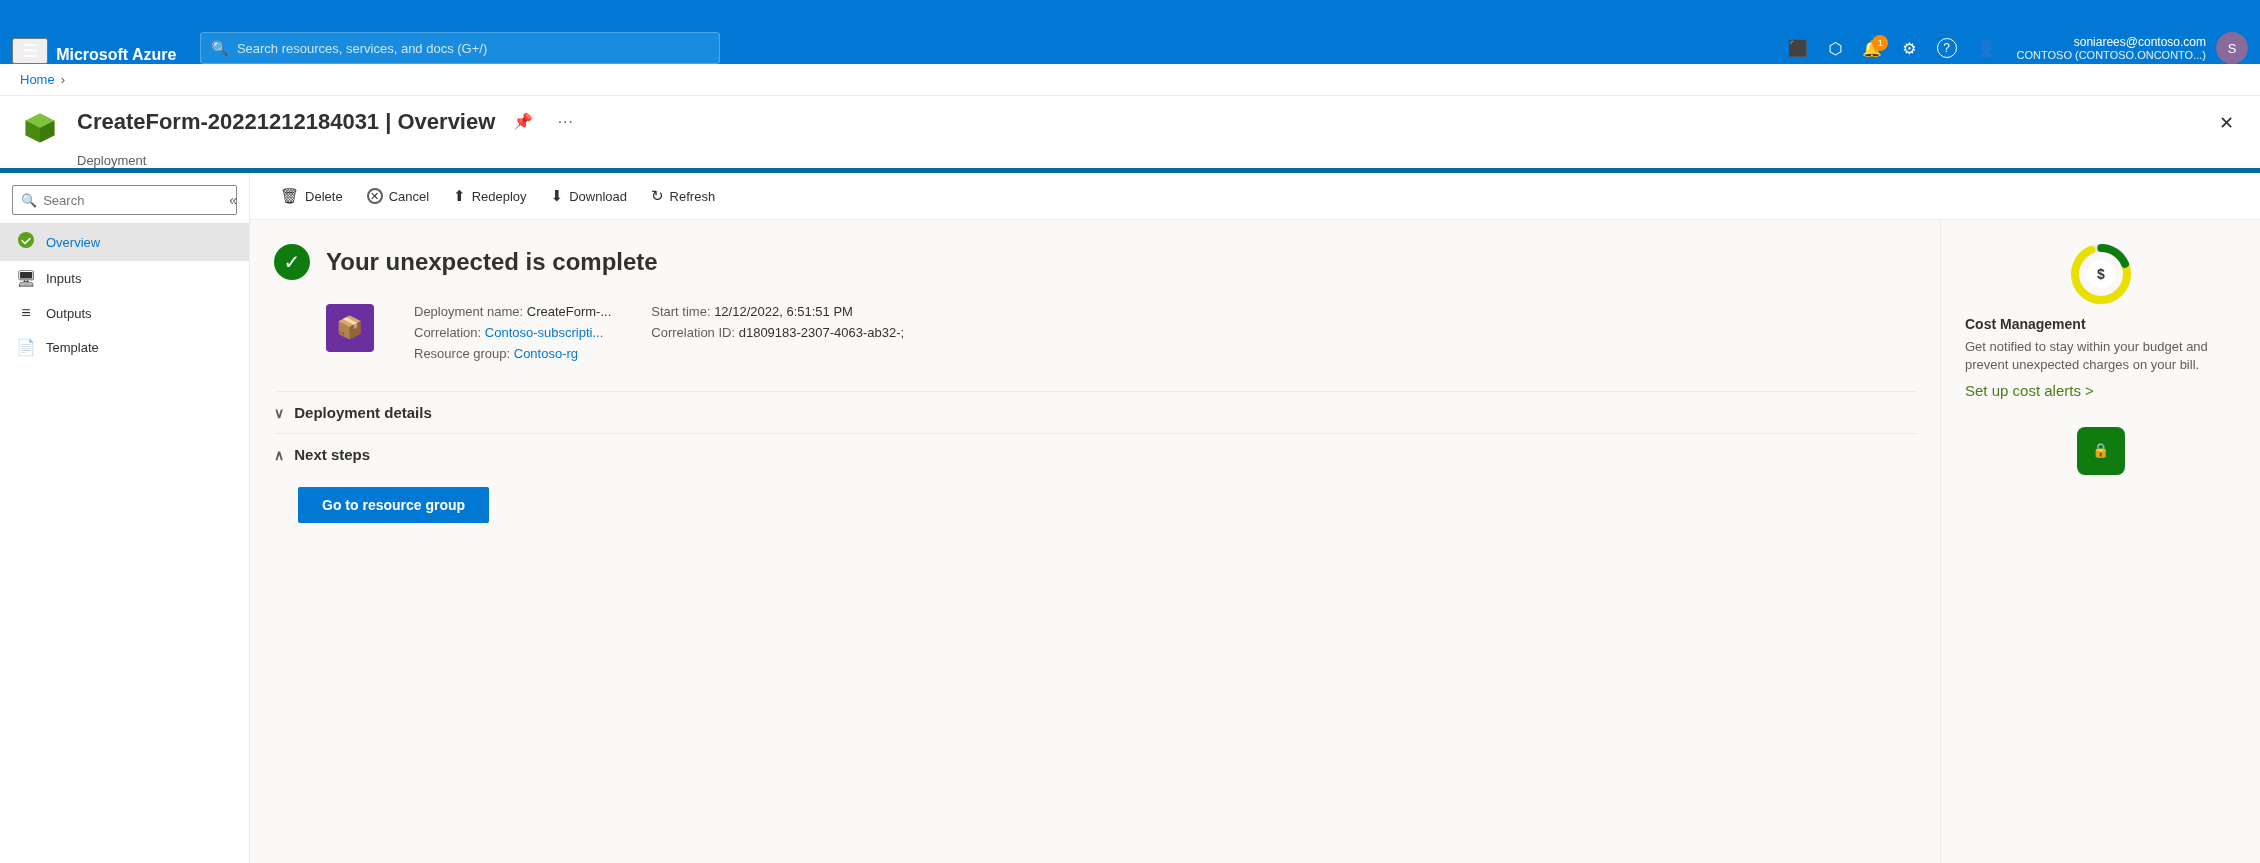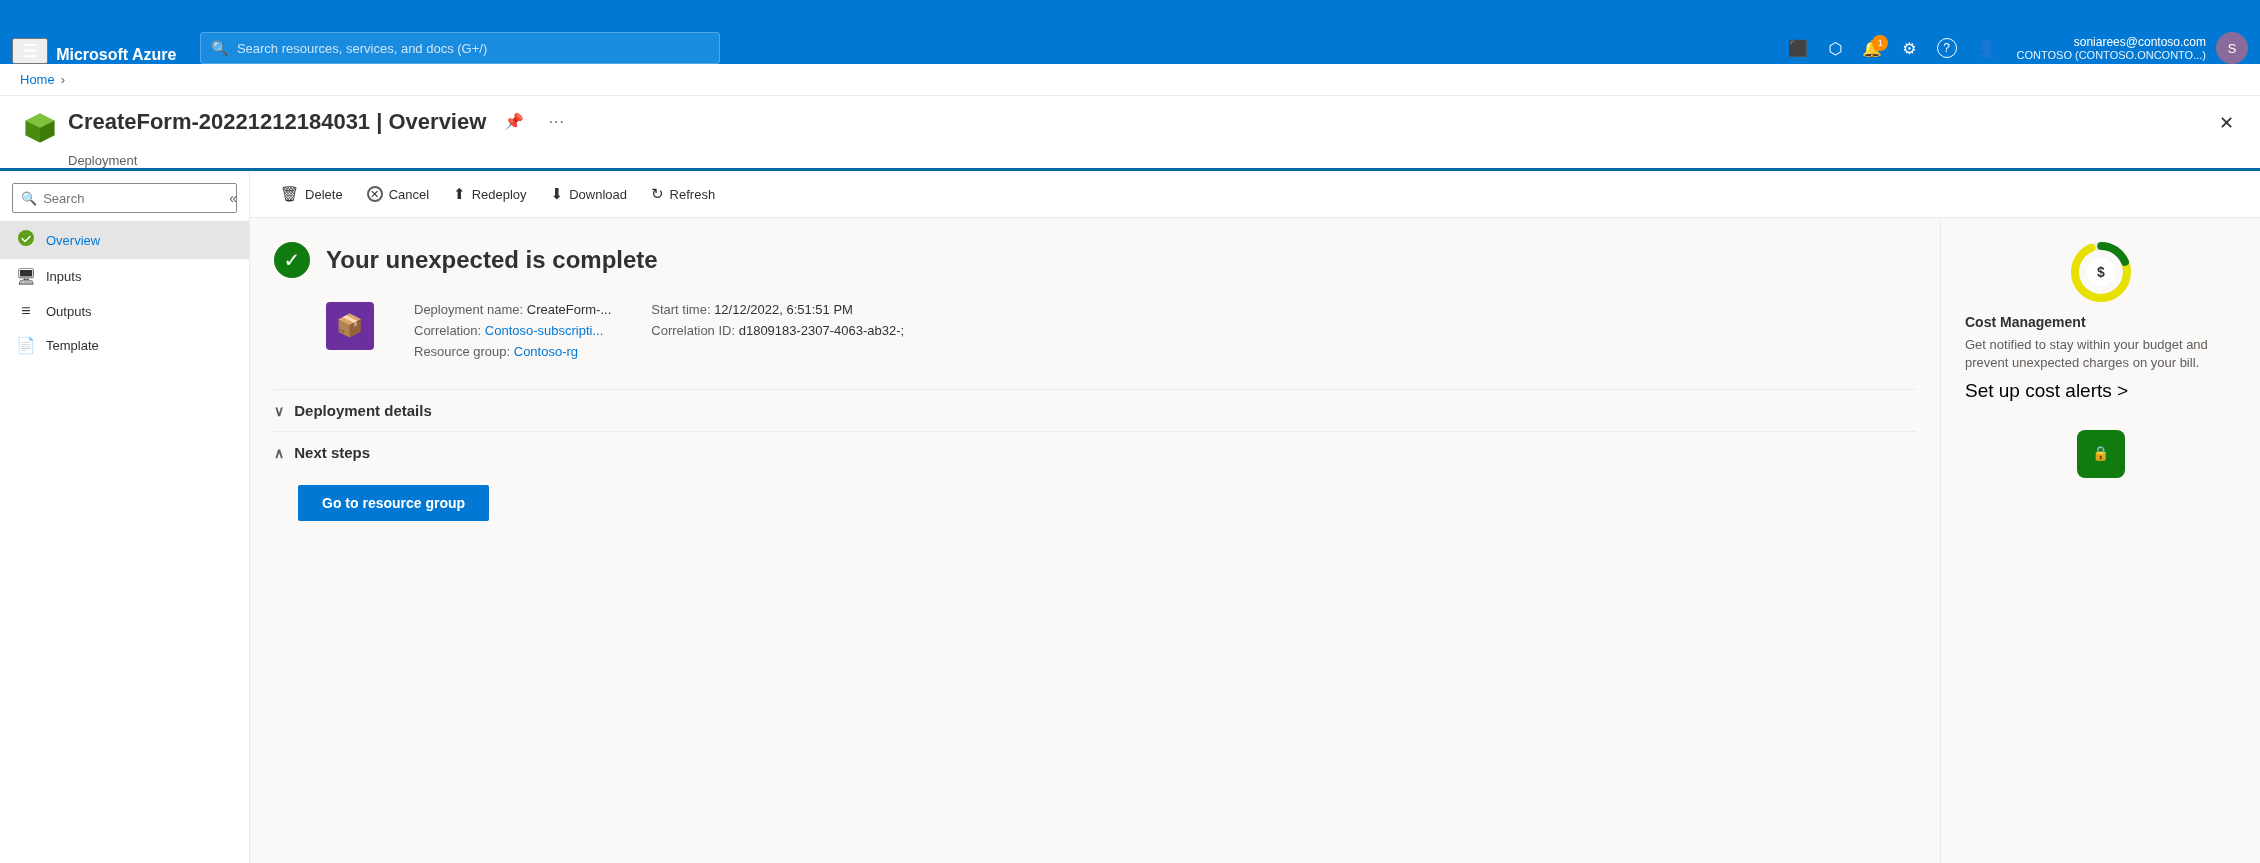--- a/index.html
+++ b/index.html
@@ -85,24 +85,24 @@
       border-bottom: 1px solid #edebe9;
       font-size: 13px;
     }
     .breadcrumb a { color: #0078d4; text-decoration: none; }
     .breadcrumb-sep { color: #605e5c; }
 
     
     .page-header {
       background: white;
       padding: 12px 20px 0 20px;
-      border-bottom: 3px solid #0369a1;
+      border-bottom: 5px solid #0369a1;
       display: flex;
       align-items: flex-start;
-      gap: 8px;
+      gap: 17px;
     }
     .page-header-icon {
       width: 40px; height: 40px;
       display: flex; align-items: center; justify-content: center;
       flex-shrink: 0;
     }
     .page-header-text { flex: 1; }
     .page-header-title {
       font-size: 22px;
       font-weight: 600;
@@ -271,21 +271,21 @@
       border: none;
       border-radius: 2px;
       padding: 10px 24px;
       font-size: 14px;
       font-weight: 600;
       cursor: pointer;
     }
     .aside-section { margin-bottom: 28px; }
     .aside-title { font-size: 14px; font-weight: 700; color: #323130; margin-bottom: 6px; }
     .aside-desc { font-size: 13px; color: #605e5c; line-height: 1.4; margin-bottom: 8px; }
-    .aside-link { color: #000000; font-size: 19px; text-decoration: none; }
+    .aside-link { color: #4d7c0f; font-size: 15px; text-decoration: none; }
 
     
     .shield-icon-container {
       width: 48px; height: 48px;
       background: #107c10;
       border-radius: 8px;
       display: flex; align-items: center; justify-content: center;
       color: white; font-size: 26px;
     }
 

